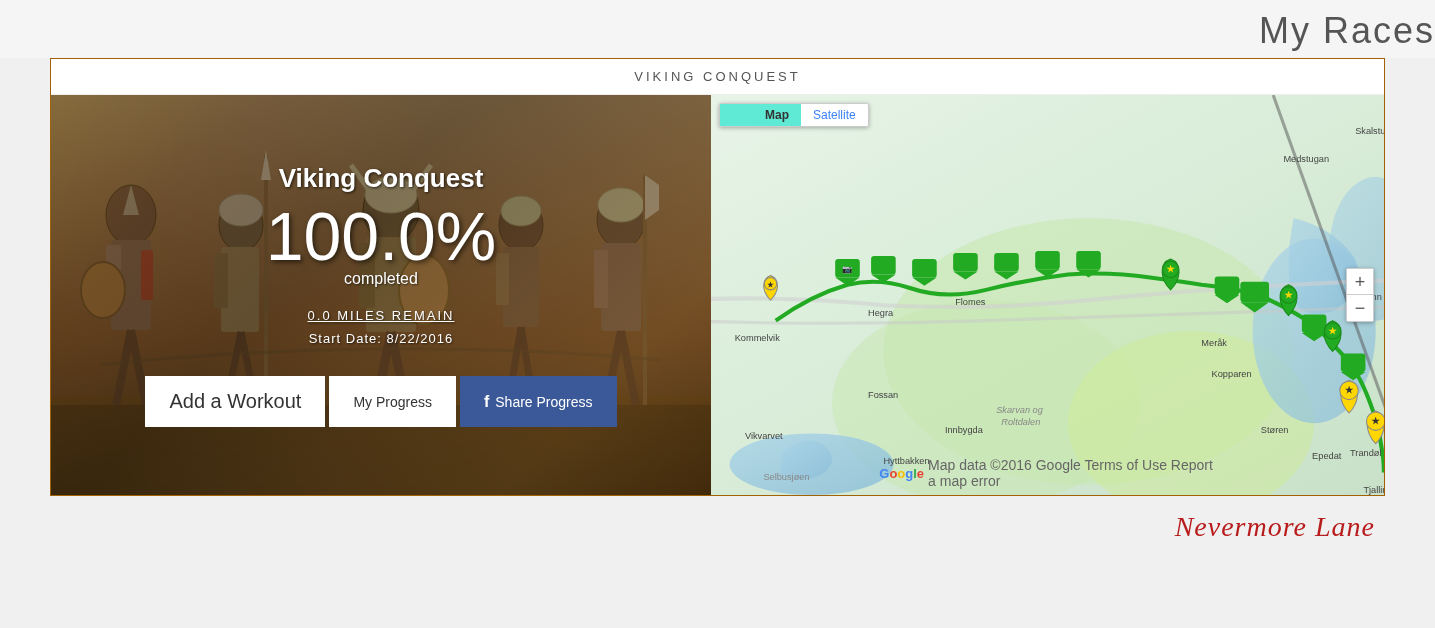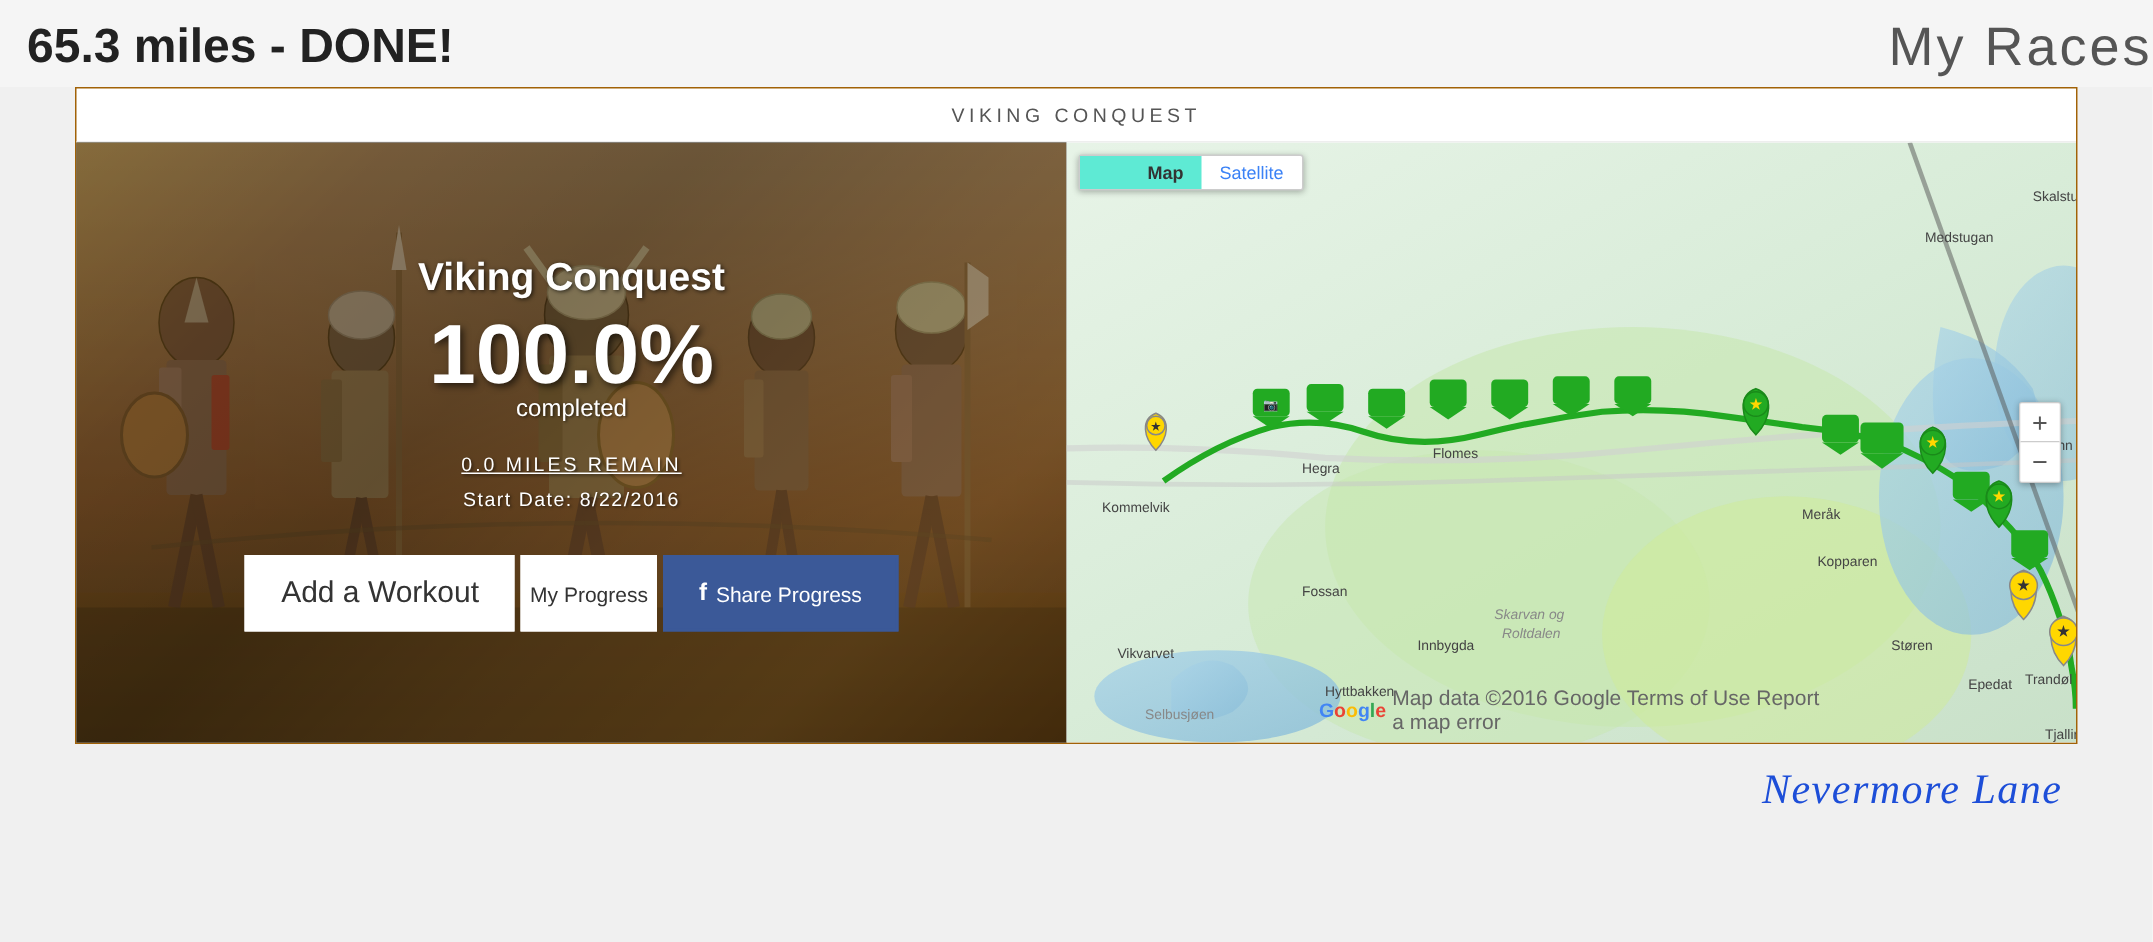--- a/index.html
+++ b/index.html
@@ -87,22 +87,22 @@
     }
 
     .race-name {
       font-size: 26px;
       font-weight: bold;
       margin-bottom: 8px;
       text-shadow: 1px 1px 3px rgba(0,0,0,0.7);
     }
 
     .percent-complete {
-      font-size: 56px;
-      font-weight: bold;
+      font-size: 68px;
+      font-weight: normal;
       line-height: 1;
       text-shadow: 2px 2px 5px rgba(0,0,0,0.6);
     }
 
     .completed-label {
       font-size: 16px;
       margin-bottom: 20px;
       text-shadow: 1px 1px 2px rgba(0,0,0,0.6);
     }
 
@@ -133,21 +133,21 @@
       padding: 12px 22px;
       font-size: 20px;
       cursor: pointer;
       font-weight: 500;
     }
 
     .btn-my-progress {
       background: #fff;
       color: #333;
       border: 2px solid #fff;
-      padding: 12px 4px;
+      padding: 12px 22px;
       font-size: 14px;
       cursor: pointer;
       margin-left: 4px;
       font-weight: 500;
     }
 
     .btn-share-progress {
       background: #3b5998;
       color: #fff;
       border: 2px solid #3b5998;
@@ -282,30 +282,29 @@
     .page-footer {
       padding: 15px 0;
       text-align: right;
       padding-right: 60px;
     }
 
     .brand-name {
       font-family: 'Georgia', serif;
       font-style: italic;
       font-size: 28px;
-      color: #1d4ed8;
+      color: #b91c1c;
       letter-spacing: 1px;
     }
   </style>
 </head>
 <body>
 
 <div style="position:relative; background:#f0f0f0; min-height:628px;">
 
-  <div class="miles-done">65.3 miles - DONE!</div>
 
   <div class="page-header">
     <h1 class="page-title">My Races</h1>
   </div>
 
   <div class="main-content">
 
     <div class="race-sub-header">VIKING CONQUEST</div>
 
     <div class="race-section">

